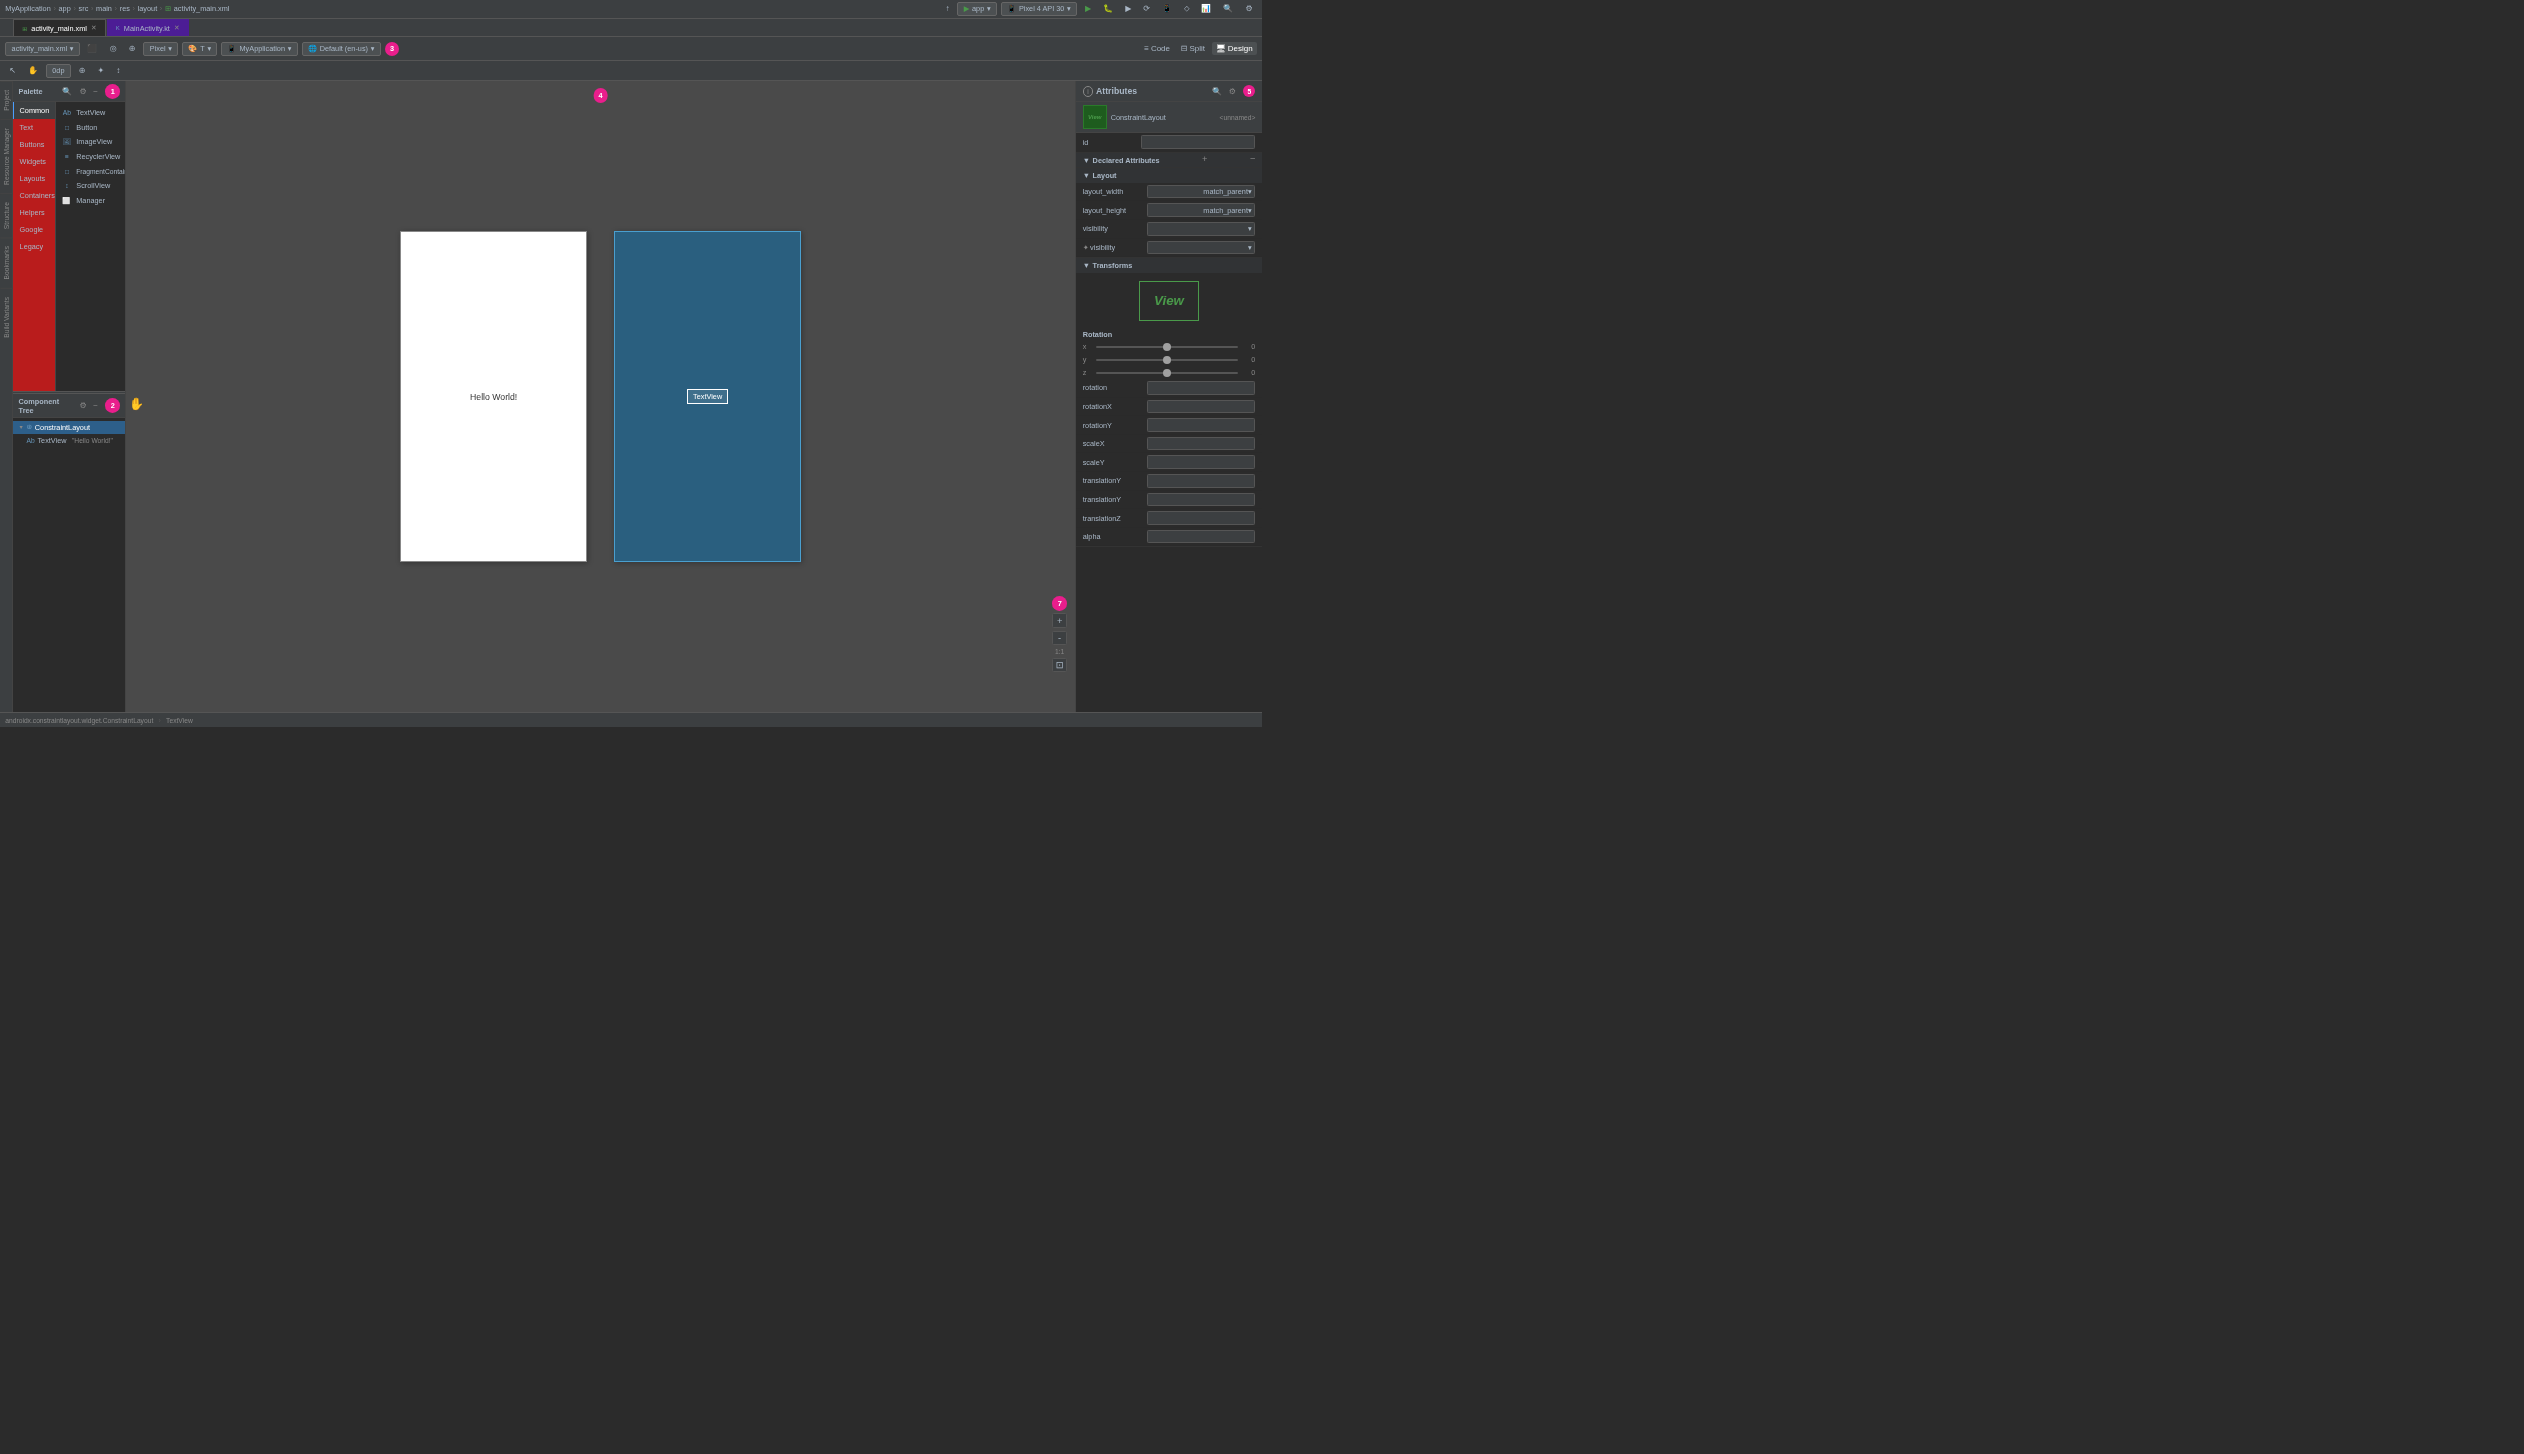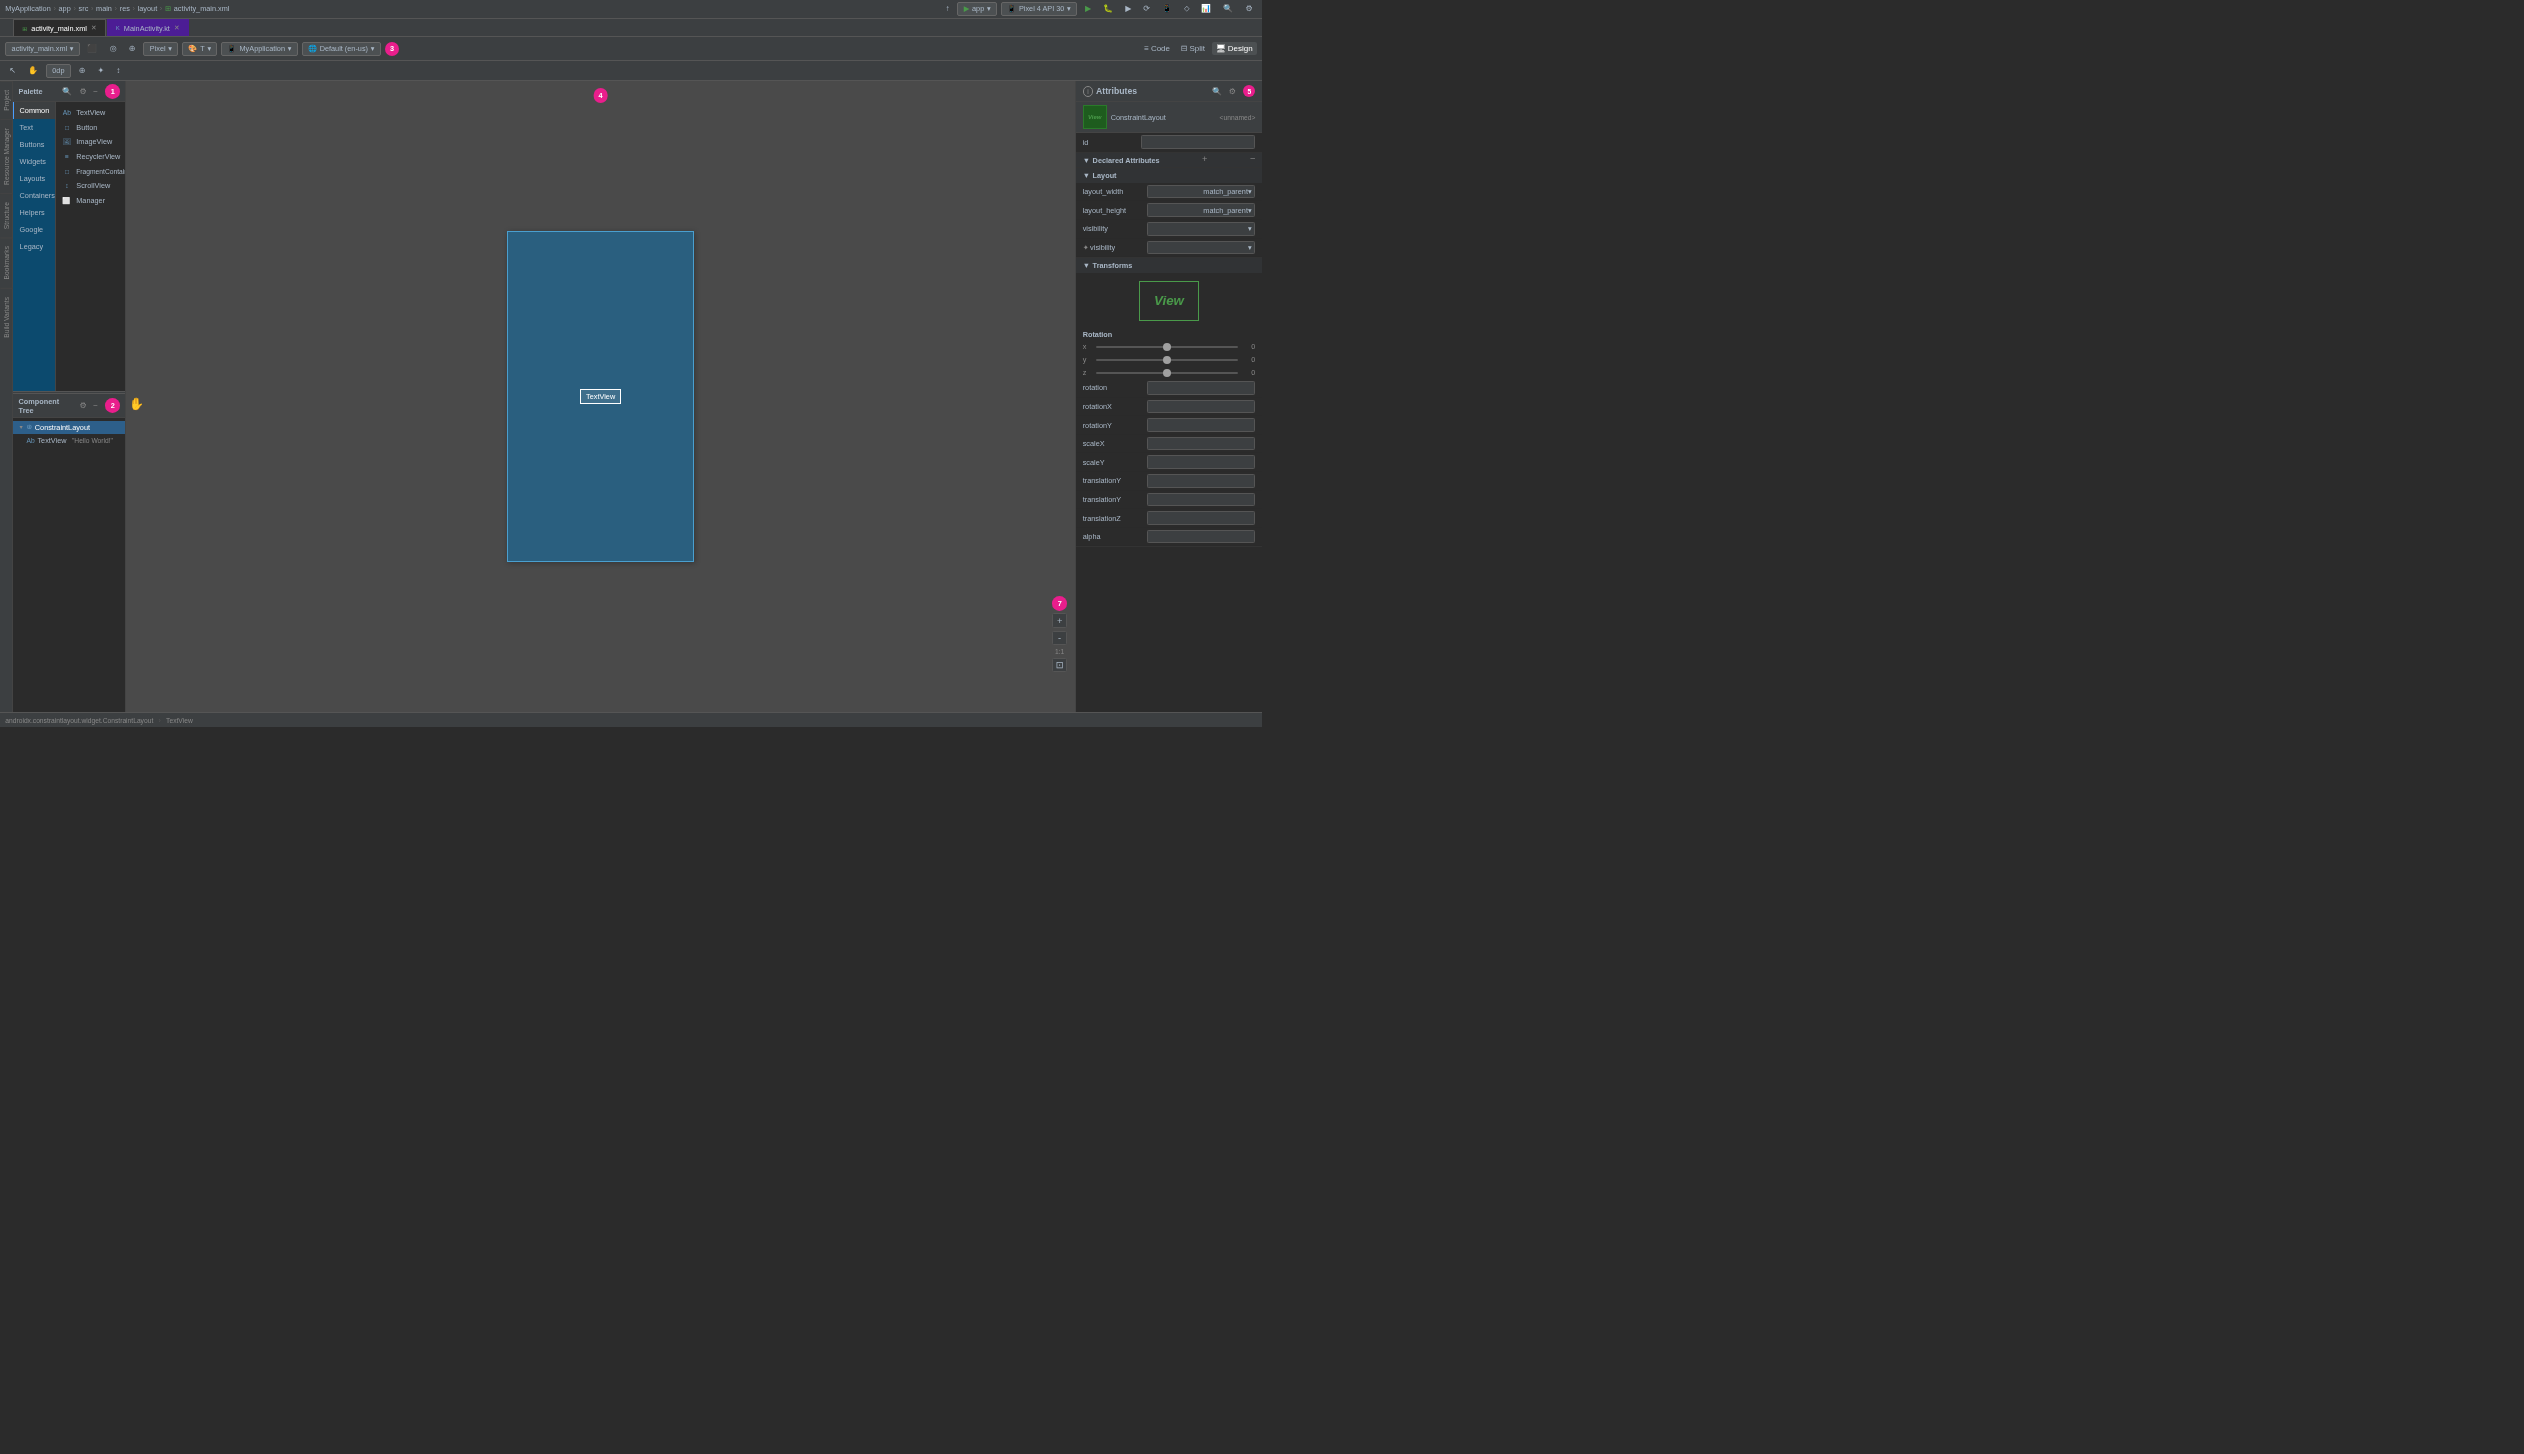--- a/index.html
+++ b/index.html
@@ -149,21 +149,21 @@
       padding: 0.7px 2px;
     }
 
     .palette-content {
       display: flex;
       flex: 1;
       overflow: hidden;
     }
     .palette-categories {
       width: 43px;
-      background: #0c4a6e;
+      background: #b91c1c;
       overflow-y: auto;
       border-right: 0.7px solid #444;
     }
     .cat-item {
       padding: 4px 5.3px;
       font-size: 7.3px;
       cursor: pointer;
       color: #a9b7c6;
       border-left: 1.3px solid transparent;
     }
@@ -785,20 +785,23 @@
           <span style="color:#888;margin-left:2.7px;font-size:6.7px;">"Hello World!"</span>
         </div>
       </div>
     </div>
 
     <div class="editor-area">
       <div class="canvas-container">
 
         <div class="badge" style="position:absolute;top:6.7px;left:50%;transform:translateX(-50%);">4</div>
 
+        <div class="phone-frame">
+          <span class="hello-world">Hello World!</span>
+        </div>
 
         <div class="phone-frame-blueprint">
           <div class="textview-box">TextView</div>
         </div>
 
       </div>
 
       <div class="canvas-zoom">
         <div class="badge">7</div>
         <div class="zoom-btn">+</div>

